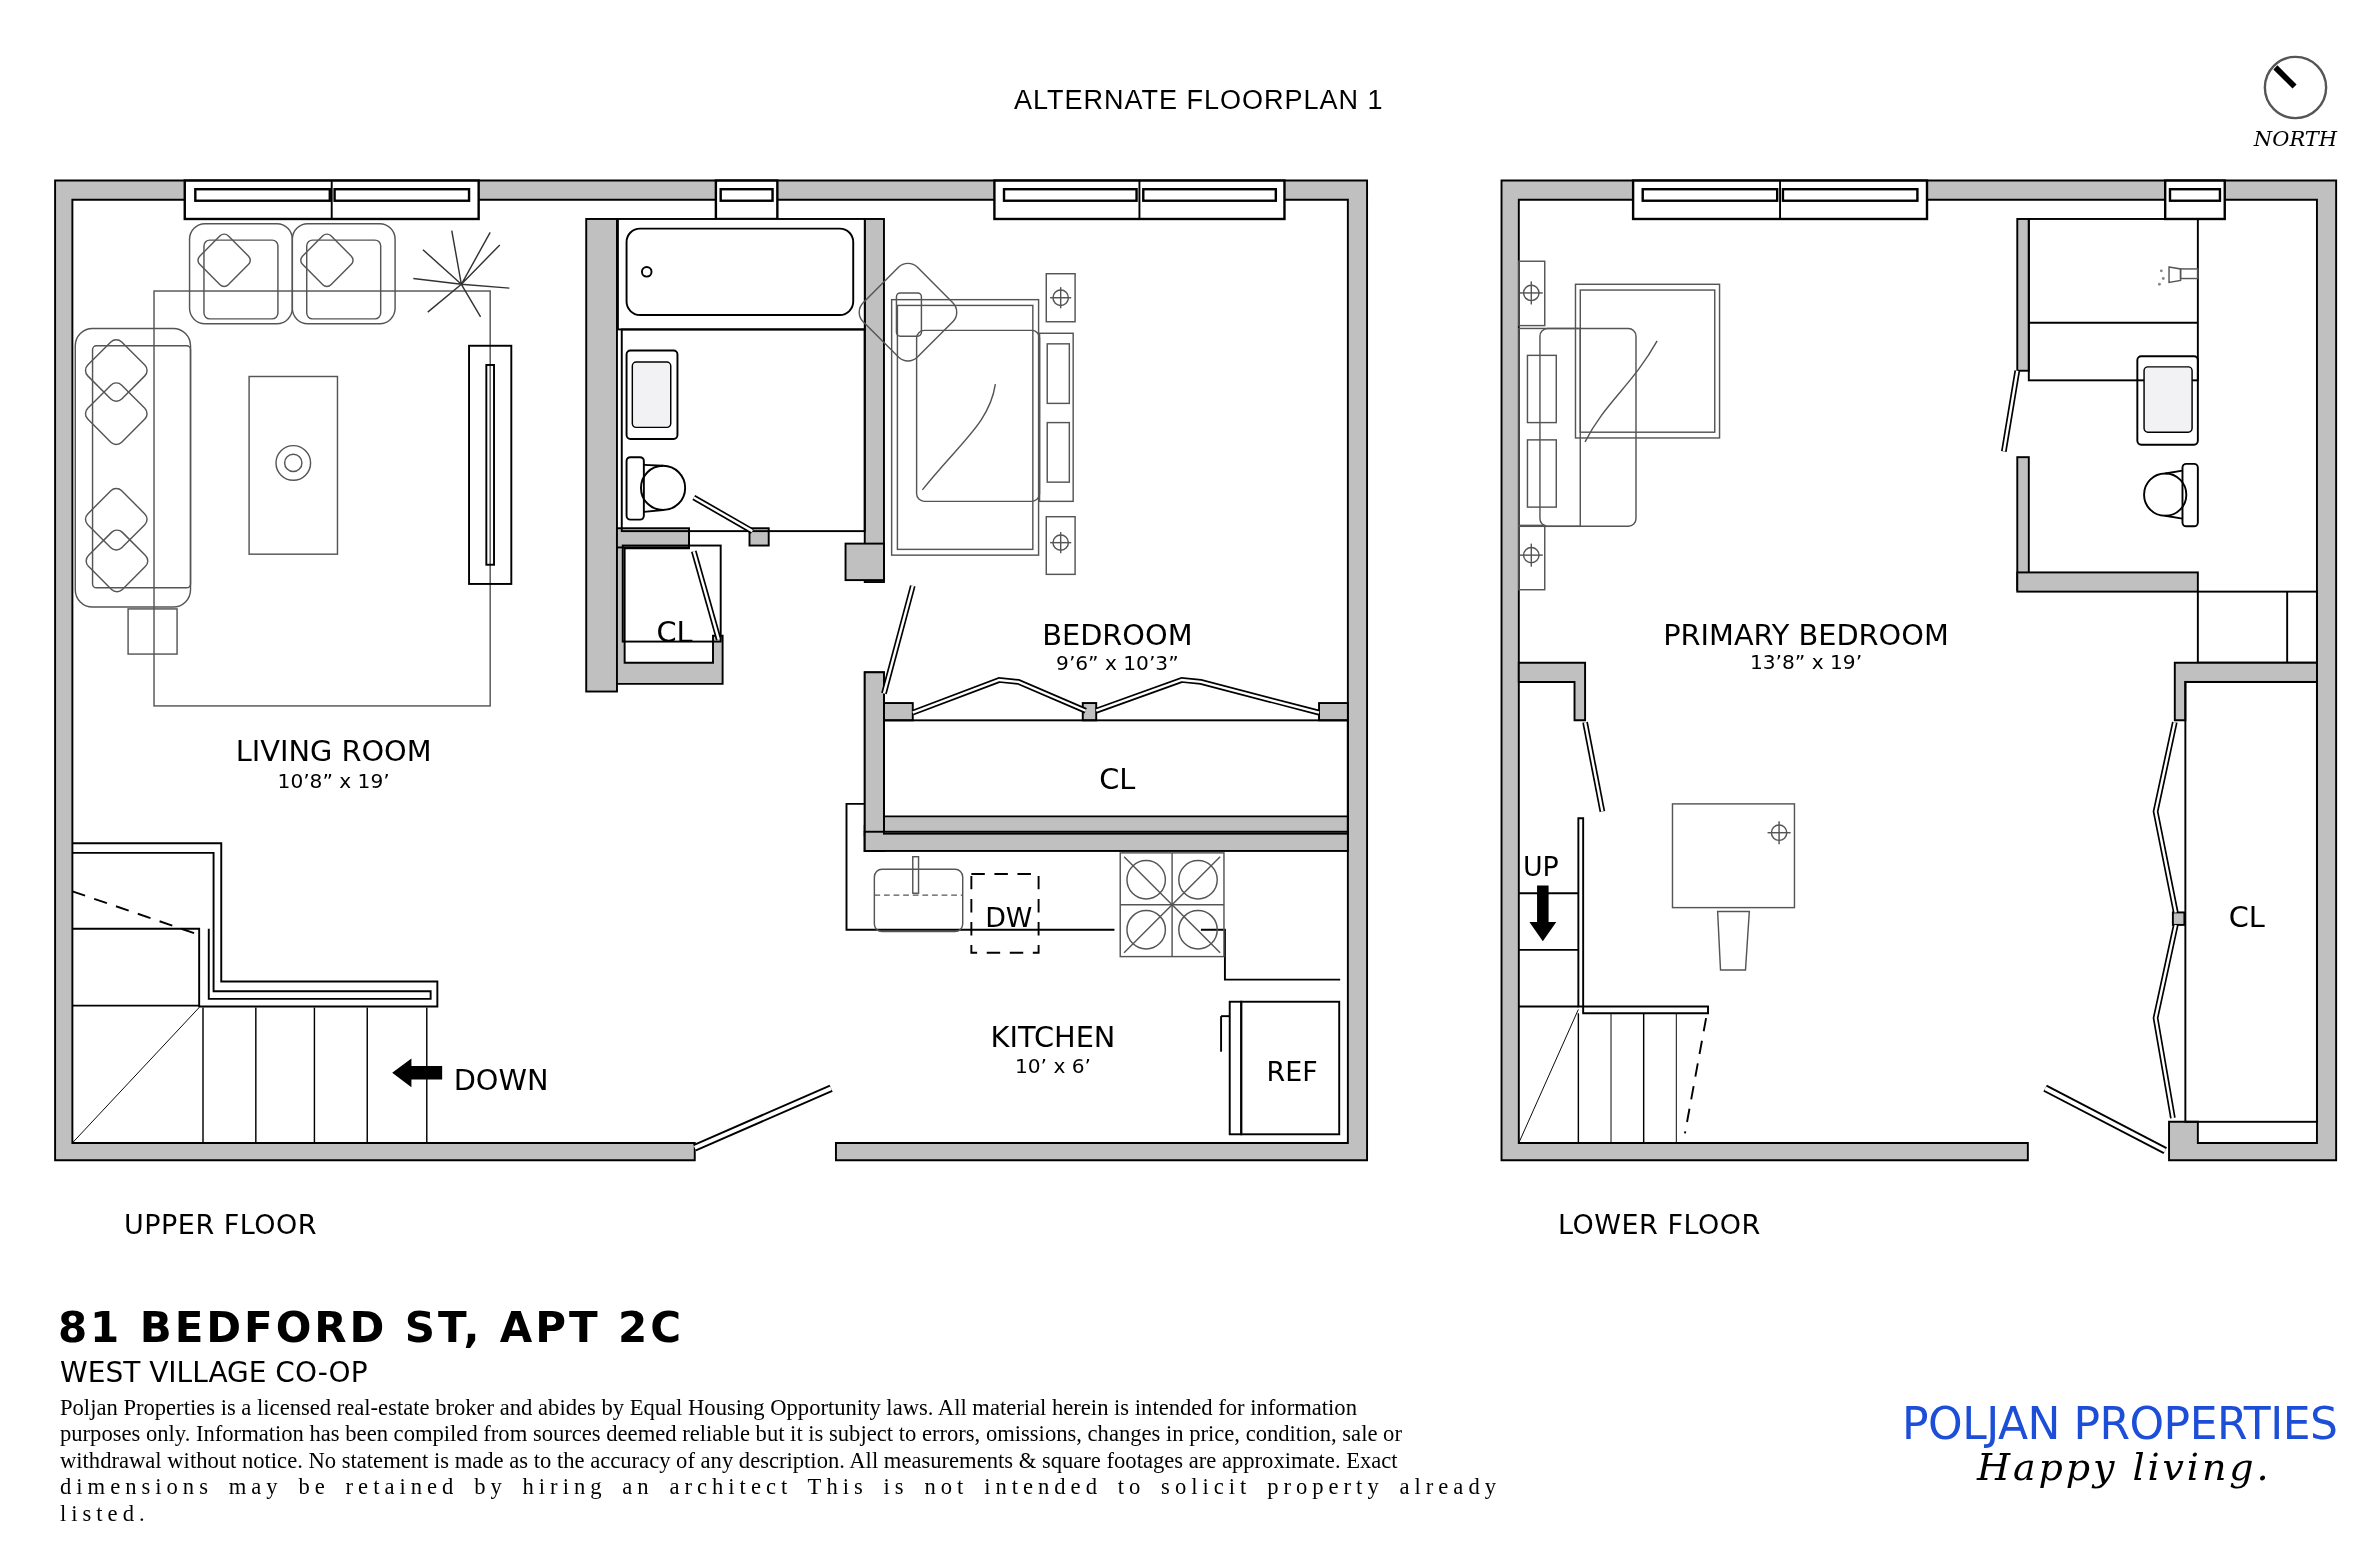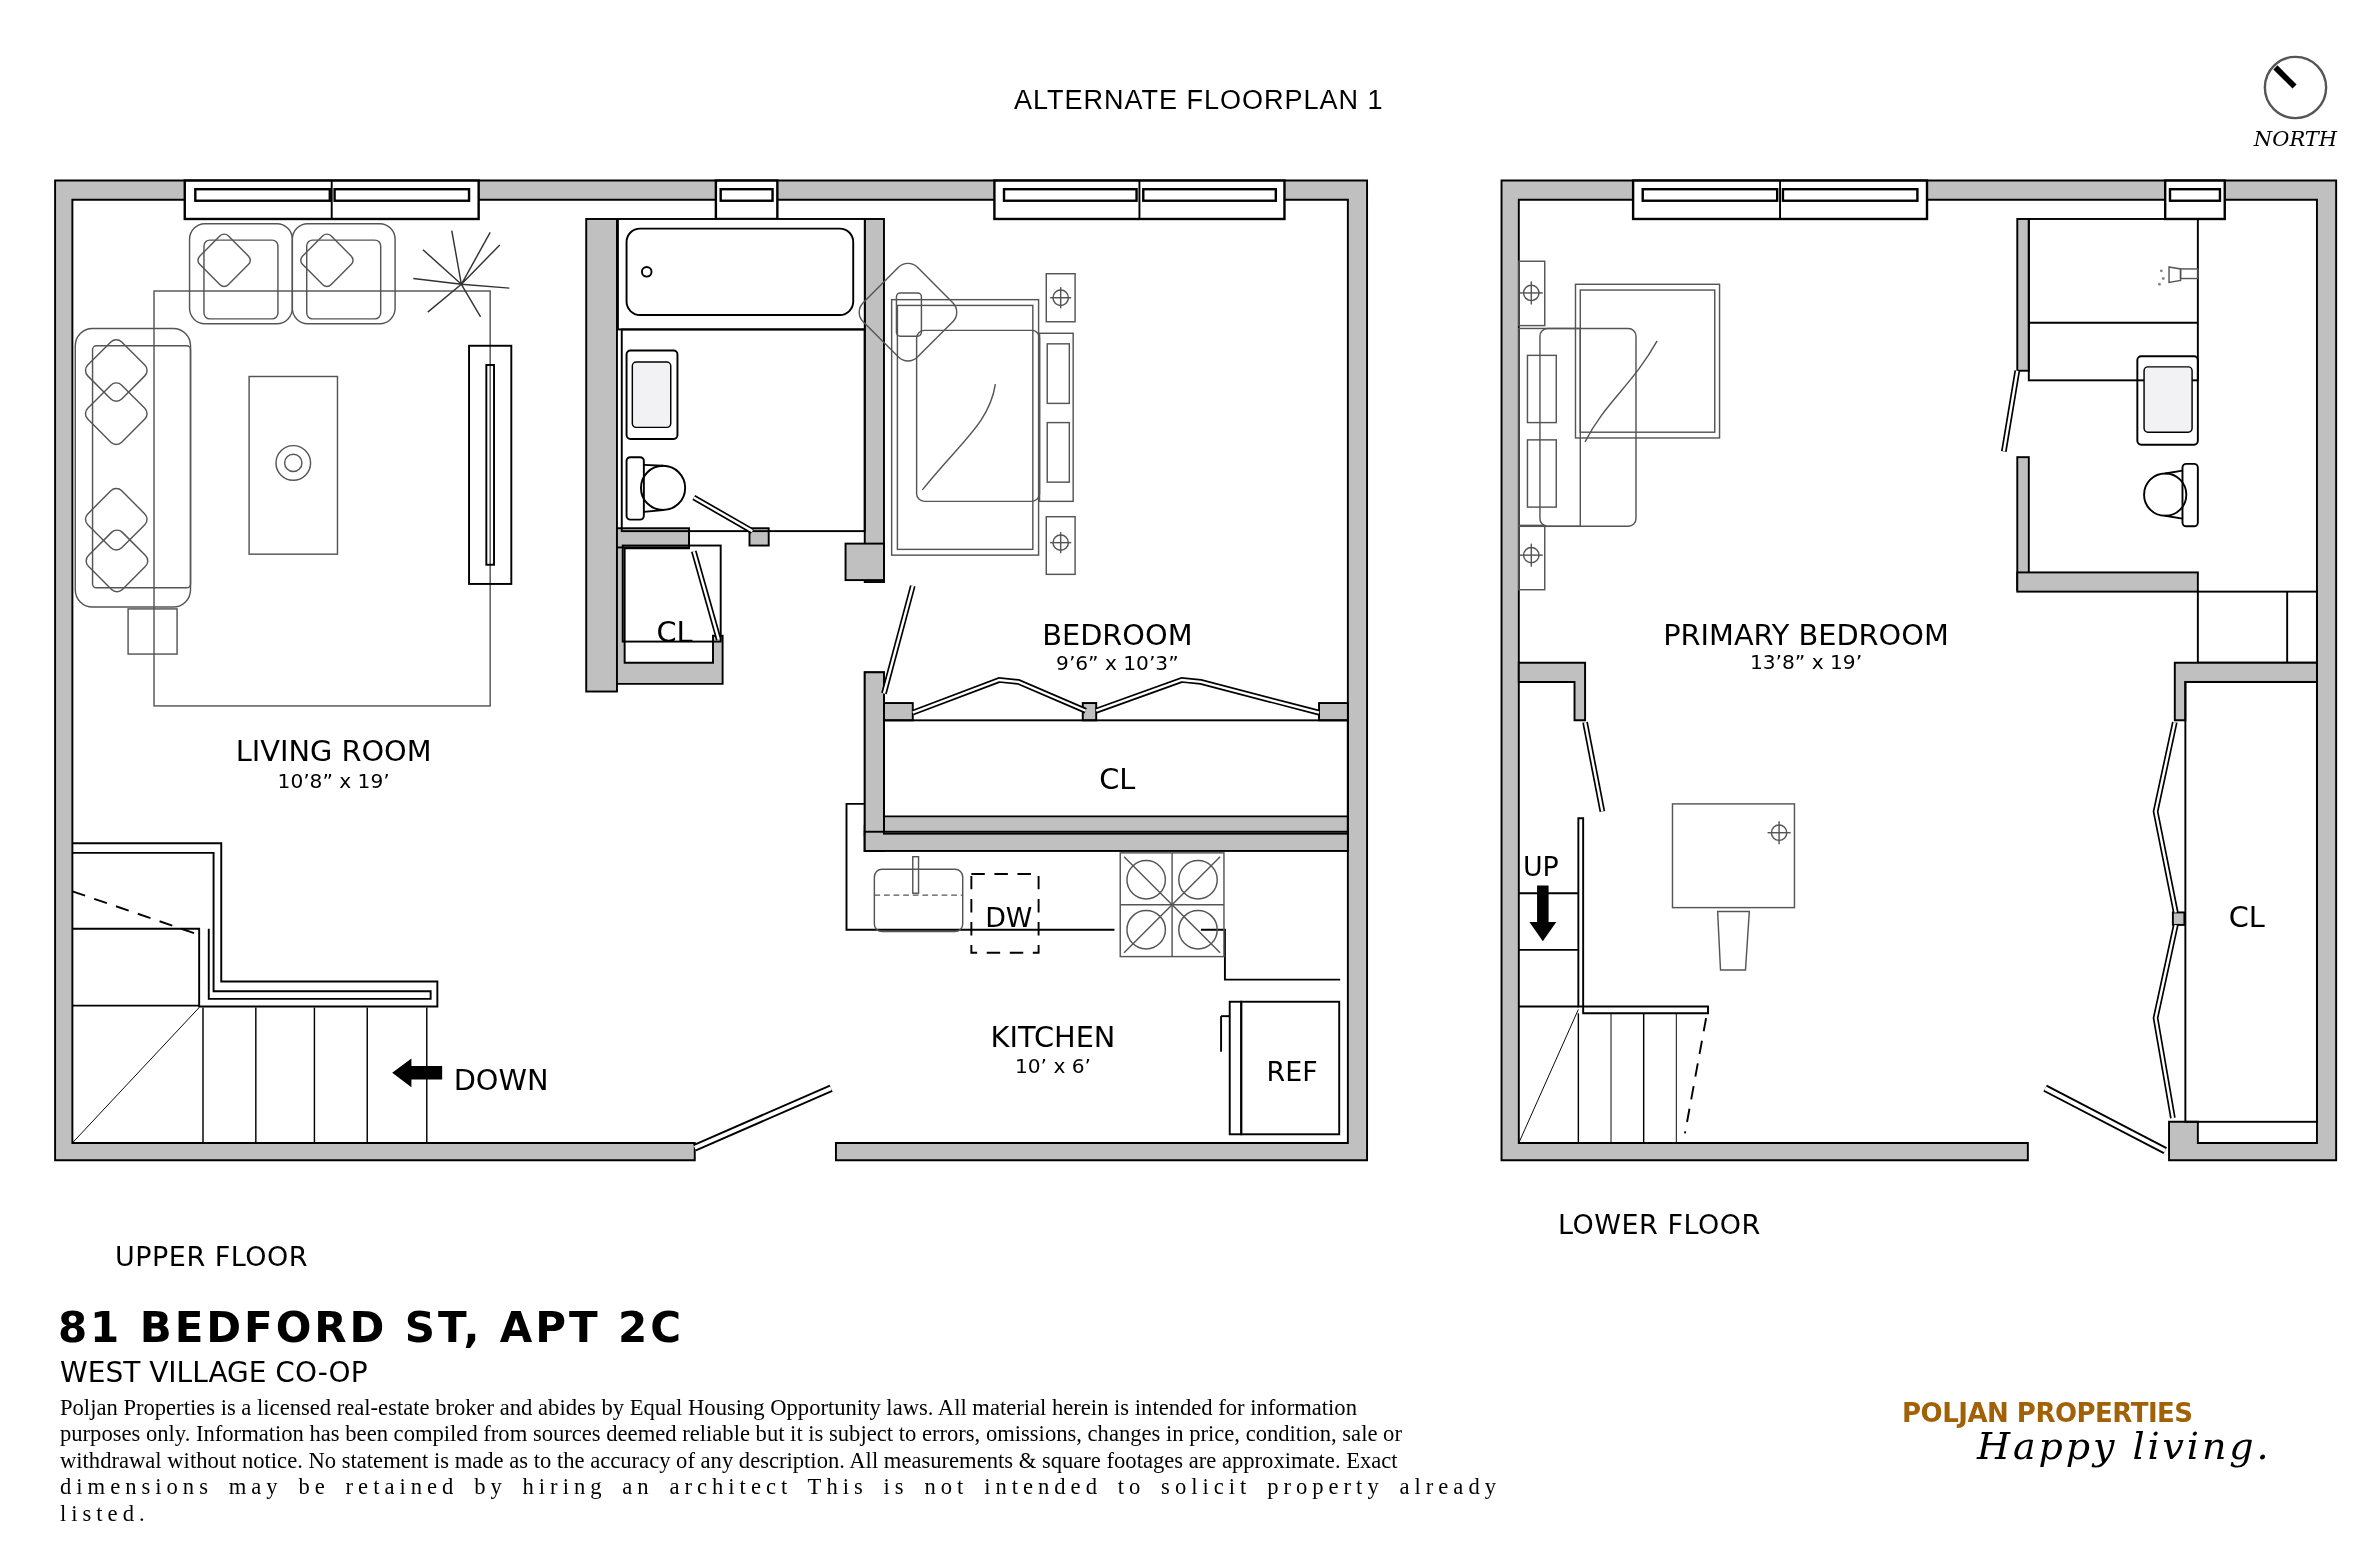--- a/index.html
+++ b/index.html
@@ -12,29 +12,29 @@
   .fill-w{fill:#fff;stroke:#000;stroke-width:2;}
   .dash{fill:none;stroke:#000;stroke-width:2;stroke-dasharray:14 10;}
   .lbl{font-family:"DejaVu Sans",sans-serif;font-size:30px;fill:#000;}
   .dim{font-family:"DejaVu Sans",sans-serif;font-size:21px;fill:#000;}
   .ctr{text-anchor:middle;}
   .head{position:absolute;font-family:Liberation Sans, sans-serif;}
   #title{left:1014px;top:85px;font-size:27px;letter-spacing:1px;}
   #north-wrap{position:absolute;left:2238px;top:54px;width:115px;text-align:center;}
   #north-lbl{font-family:"DejaVu Serif",serif;font-style:italic;font-size:21px;display:block;margin-top:1.9px;}
   .floor-lbl{position:absolute;font-size:27px;letter-spacing:0.5px;}
-  #upper{left:115px;top:1209px;margin-top:32px;}
+  #upper{left:124px;top:1209px;}
   #lower{left:1558px;top:1209px;}
   #addr{position:absolute;left:58px;top:1303px;font-size:42px;font-weight:bold;letter-spacing:2.9px;text-align:right;}
   #sub{position:absolute;left:60px;top:1356px;font-size:28px;}
   #disc{position:absolute;left:60px;top:1395px;width:1441px;font-family:"Liberation Serif","DejaVu Serif",serif;font-size:22.6px;line-height:26.4px;text-align:justify;}
   #disc span{display:block;}
   #disc .spread{letter-spacing:5px;}
   #brand{position:absolute;left:1902px;top:1398px;width:442px;}
-  #brand-name{font-family:"DejaVu Sans",sans-serif;font-weight:bold;font-size:26px;color:#a16207;letter-spacing:-0.5px;display:block;}
+  #brand-name{font-family:"DejaVu Sans",sans-serif;font-weight:normal;font-size:44px;color:#1d4ed8;letter-spacing:-0.5px;display:block;}
   #brand-tag{font-family:"DejaVu Serif",serif;font-style:italic;font-size:38px;display:block;margin-left:75px;margin-top:-3.8px;letter-spacing:2.9px;}
 </style>
 </head>
 <body>
 
 <div id="title" class="head">ALTERNATE FLOORPLAN 1</div>
 
 <div id="north-wrap">
   <svg width="67" height="67" viewBox="0 0 70 70">
     <circle cx="35" cy="35" r="32" fill="#fff" stroke="#555" stroke-width="2.5"></circle>

